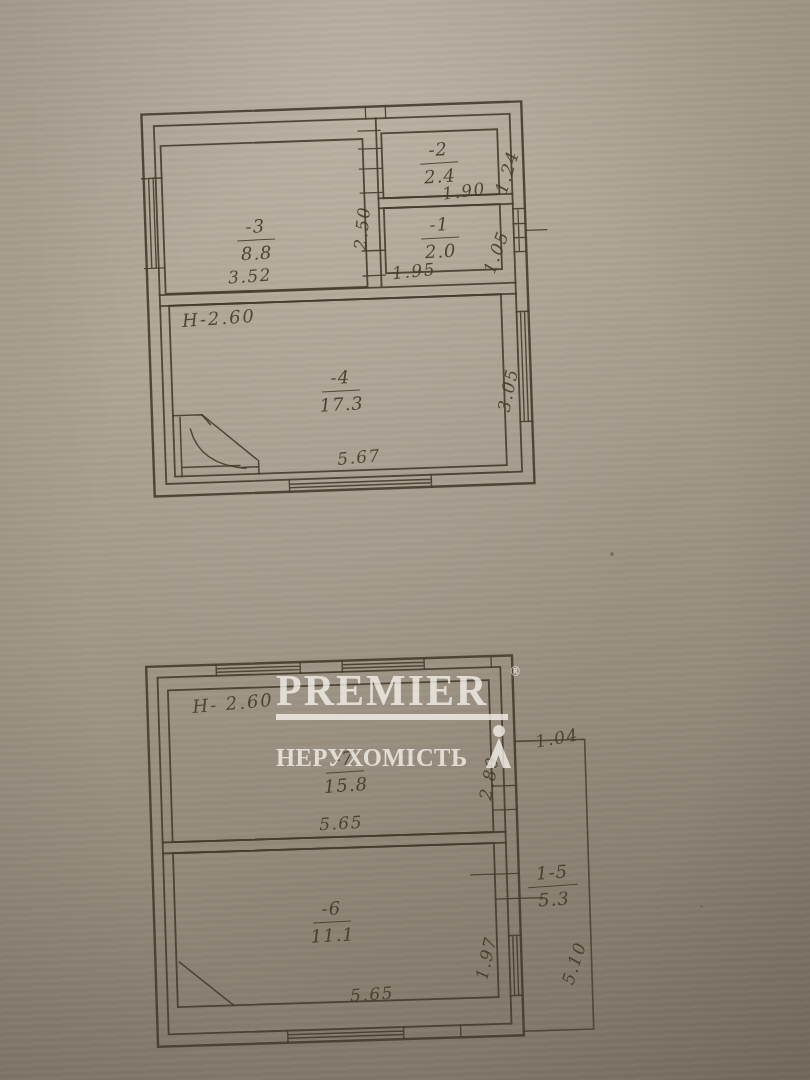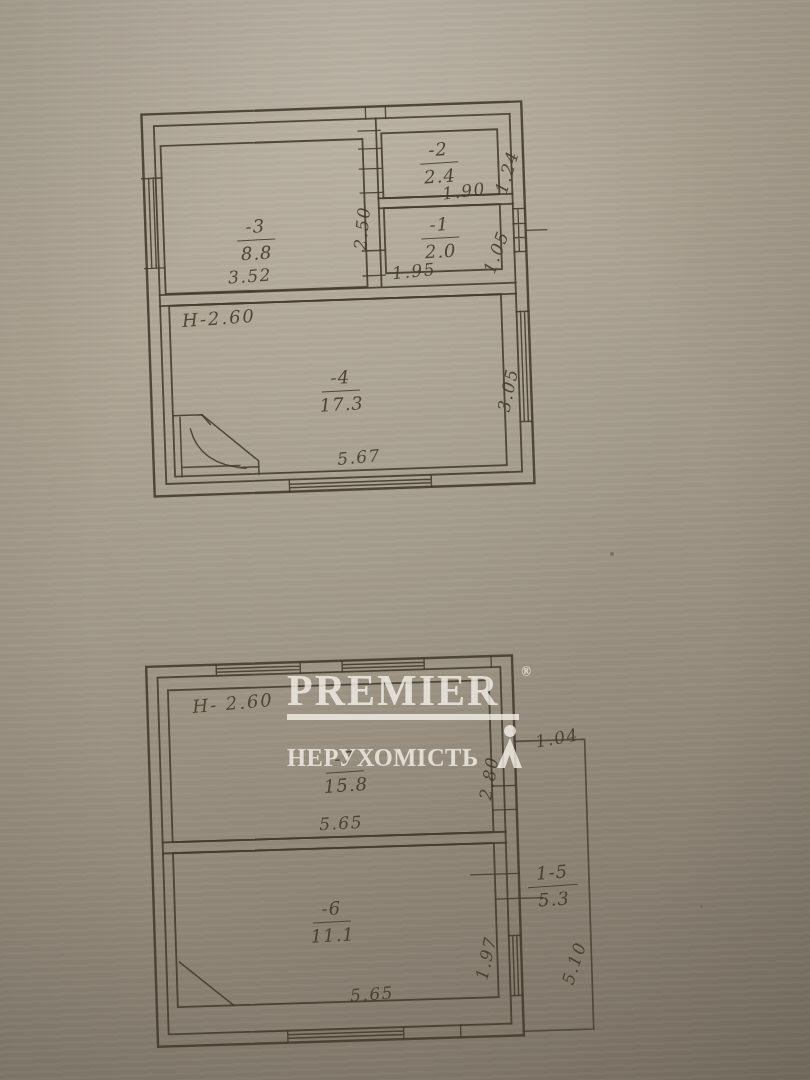--- a/index.html
+++ b/index.html
@@ -25,21 +25,21 @@
   .hlabel{font-size:18px;letter-spacing:2px;}
   .room-label{
     position:absolute;text-align:center;
     font:italic 18px "DejaVu Serif", serif;
     color:rgba(66,57,40,0.9);letter-spacing:1px;line-height:1.25;
   }
   .room-label .num{display:inline-block;padding:0 9px 1px;border-bottom:1.8px solid rgba(66,57,40,0.85);}
   .room-label .area{display:block;padding-top:2px;}
 
   
-  .logo{position:absolute;left:287px;top:669px;width:232px;color:rgba(247,244,236,0.78);}
+  .logo{position:absolute;left:276px;top:669px;width:232px;color:rgba(247,244,236,0.78);}
   .logo .brandrow{position:relative;font:bold 42px/1 "Liberation Serif", serif;letter-spacing:2px;
     transform:scaleY(1.05);}
   .logo .reg{position:absolute;right:-12px;top:-4px;font:bold 13px "Liberation Serif", serif;letter-spacing:0;}
   .logo .bar{height:6px;background:rgba(247,244,236,0.78);margin:3px 0 2px 0;width:100%;}
   .logo .subrow{display:flex;align-items:flex-end;gap:15px;}
   .logo .subtitle{font:bold 24.5px/1.1 "Liberation Serif", serif;letter-spacing:0.5px;}
   .logo .figure{position:relative;top:2px;}
 </style>
 </head>
 <body>

